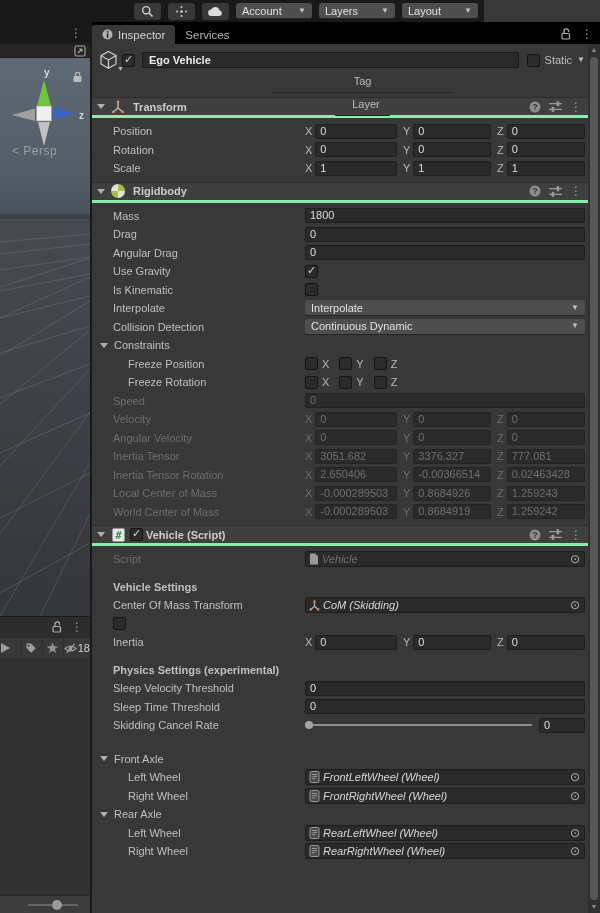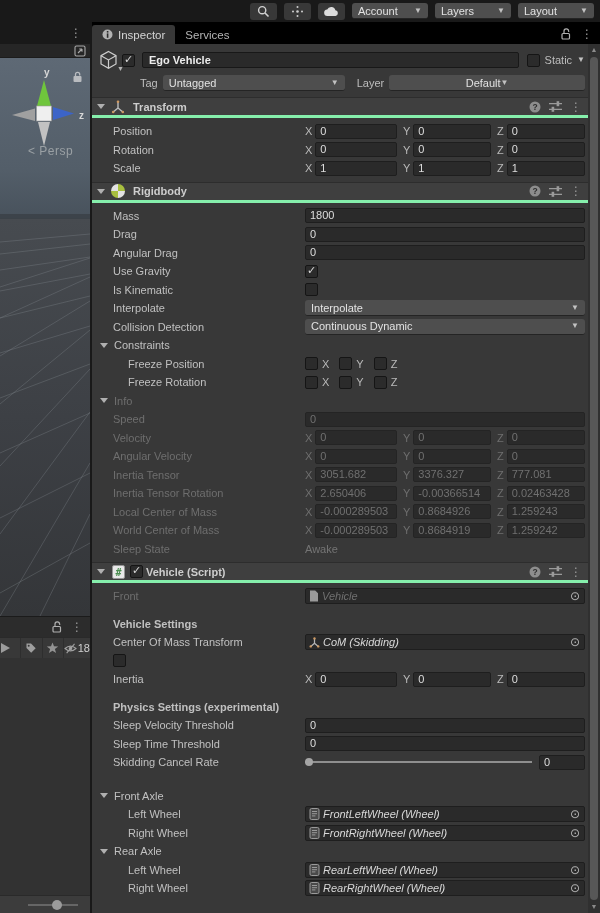--- a/index.html
+++ b/index.html
@@ -1,21 +1,21 @@
 <!DOCTYPE html>
 <html><head>
 <meta charset="utf-8">
 <style>
   * { box-sizing: border-box; margin: 0; padding: 0; }
   html,body { width:600px; height:913px; overflow:hidden; background:#222;
     font-family:"Liberation Sans","DejaVu Sans",sans-serif; font-size:11px; color:#c8c8c8; }
   #root { position:relative; width:600px; height:913px; background:#383838; }
 
   
-  .toolbar { position:absolute; left:0; top:0; width:600px; height:22px; background:#191919;
+  .toolbar { position:absolute; left:0; top:0; width:484px; height:22px; background:#191919;
     display:flex; align-items:center; justify-content:flex-end; gap:7px; padding-right:6px; }
   .tbtn { height:17px; background:#383838; border-radius:3px; display:flex; align-items:center;
     justify-content:center; color:#d6d6d6; padding:0 7px; cursor:default; }
   .tbtn.icon { width:27px; padding:0; }
   .tbtn.drop { min-width:76px; justify-content:space-between; gap:10px; }
   .caret { font-size:8px; color:#c2c2c2; line-height:1; }
 
   
   .main { position:absolute; left:0; top:22px; width:600px; height:891px; display:flex; }
   .vdivider { width:2px; background:#191919; }
@@ -24,21 +24,21 @@
   .left-strip { width:90px; display:flex; flex-direction:column; background:#333; }
   .ls-tabbar { height:22px; background:#191919; display:flex; align-items:center;
     justify-content:flex-end; padding-right:8px; }
   .kebab { color:#9a9a9a; font-size:12px; line-height:1; }
   .ls-toolbar { height:14px; background:#262626; border-bottom:1px solid #1c1c1c;
     display:flex; align-items:center; justify-content:flex-end; padding-right:4px; }
   .scene { position:relative; height:558px; overflow:hidden; }
   .scene svg.grid { position:absolute; left:0; top:0; }
   .gizmo { position:absolute; left:4px; top:10px; }
   .axis-label { position:absolute; font-size:10px; font-weight:bold; color:#d8d8d8; }
-  .persp { position:absolute; left:28px; top:86px; font-size:12px; color:#9aa0a4; letter-spacing:.5px; }
+  .persp { position:absolute; left:12px; top:86px; font-size:12px; color:#9aa0a4; letter-spacing:.5px; }
   .scene-lock { position:absolute; right:7px; top:13px; }
   .ls-panelheader { height:21px; background:#2c2c2c; border-top:1px solid #1b1b1b;
     display:flex; align-items:center; justify-content:flex-end; gap:8px; padding-right:7px; }
   .ls-iconrow { height:21px; background:#383838; border-top:1px solid #2a2a2a;
     display:flex; align-items:center; overflow:hidden; }
   .fcell { flex:1; height:100%; display:flex; align-items:center; justify-content:center;
     border-right:1px solid #2e2e2e; position:relative; }
   .fcell:last-child { border-right:none; }
   .hidden-count { color:#cfcfcf; margin-left:1px; }
   .ls-body { flex:1; background:#323232; }
@@ -66,21 +66,21 @@
     background:#575757; border-radius:4px; }
 
   
   .go-header { padding:7px 0 6px 0; }
   .go-row1 { display:flex; align-items:center; height:18px; padding:0 3px 0 6px; }
   .go-cube { position:relative; width:24px; height:20px; }
   .go-cube .mini-caret { position:absolute; right:-2px; bottom:-2px; font-size:7px; color:#b5b5b5; }
   .name-field { flex:1; height:16px; background:#2a2a2a; border:1px solid #181818; border-radius:2px;
     margin:0 8px 0 7px; padding:0 6px; font-weight:bold; color:#ececec; line-height:14px; }
   .static-group { display:flex; align-items:center; gap:5px; }
-  .go-row2 { display:flex; align-items:center; height:16px; margin-top:6px; padding:0 3px 0 48px; gap:5px; }
+  .go-row2 { display:flex; align-items:center; height:16px; margin-top:6px; padding:0 3px 0 48px; gap:5px;flex-direction:column; }
   .minilabel { color:#bdbdbd; }
   .drop { height:16px; background:#4e4e4e; border-radius:3px; border-bottom:1px solid #242424;
     display:flex; align-items:center; justify-content:space-between; padding:0 6px; color:#e2e2e2;
     white-space:nowrap; overflow:hidden; }
   .tag-drop { width:182px; }
   .layer-drop { flex:1;justify-content:center; }
 
   
   .comp-header { height:21px; background:#3f3f3f; border-top:1px solid #2d2d2d;
     border-bottom:3px solid #86efac; display:flex; align-items:center; padding:0 6px 0 5px; }
@@ -506,24 +506,20 @@
                   <span class="label">Freeze Rotation</span>
                   <div class="value">
                     <span class="check-box"></span>
                     <span class="cbletter">X</span>
                     <span class="check-box"></span>
                     <span class="cbletter">Y</span>
                     <span class="check-box"></span>
                     <span class="cbletter">Z</span>
                   </div>
                 </div>
-                <div class="row dis fold">
-                  <span class="fold-arrow"></span>
-                  <span class="fold-label">Info</span>
-                </div>
                 <div class="row dis">
                   <span class="label">Speed</span>
                   <div class="value">
                     <div class="field">0</div>
                   </div>
                 </div>
                 <div class="row dis">
                   <span class="label">Velocity</span>
                   <div class="value xyz">
                     <span class="axgrp">
@@ -616,26 +612,20 @@
                       <div class="field">-0.000289503</div>
                     </span>
                     <span class="axgrp">
                       <span class="axl">Y</span>
                       <div class="field">0.8684919</div>
                     </span>
                     <span class="axgrp">
                       <span class="axl">Z</span>
                       <div class="field">1.259242</div>
                     </span>
-                  </div>
-                </div>
-                <div class="row dis">
-                  <span class="label">Sleep State</span>
-                  <div class="value">
-                    <span class="plain">Awake</span>
                   </div>
                 </div>
               </div>
             </div>
             <div>
               <div class="comp-header">
                 <span class="fold-arrow"></span>
                 <span class="comp-icon">
                   <svg width="13" height="14" viewBox="0 0 13 14">
                     <rect x="0.5" y="0.5" width="12" height="13" rx="1.5" fill="#e8e8e8" stroke="#969696"></rect>
@@ -657,21 +647,21 @@
                   <svg width="13" height="11" viewBox="0 0 13 11">
                     <path d="M0 2.7 H13 M0 8.3 H13" stroke="#9a9a9a" stroke-width="1.2"></path>
                     <rect x="7.6" y="0.2" width="2.6" height="5" fill="#9a9a9a"></rect>
                     <rect x="2.6" y="5.8" width="2.6" height="5" fill="#9a9a9a"></rect>
                   </svg>
                 </span>
                 <span class="hicon kebab">⋮</span>
               </div>
               <div class="comp-body">
                 <div class="row dis">
-                  <span class="label">Front</span>
+                  <span class="label">Script</span>
                   <div class="value">
                     <div class="objfield">
                       <span class="oicon">
                         <svg width="10" height="12" viewBox="0 0 10 12">
                           <path d="M1 .5 H6.2 L9 3.3 V11.5 H1 Z" fill="#9a9a9a"></path>
                         </svg>
                       </span>
                       <span class="otext">Vehicle</span>
                       <span class="opick">⊙</span>
                     </div>

